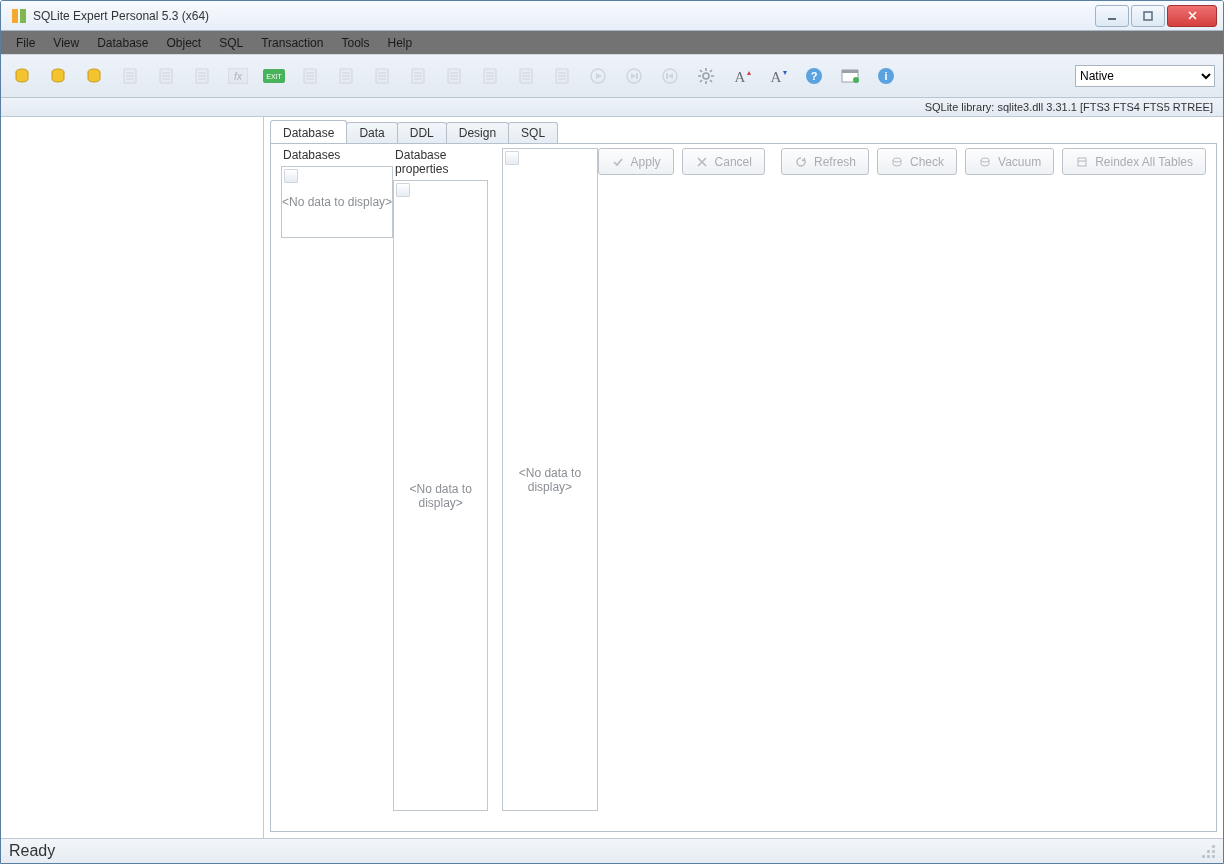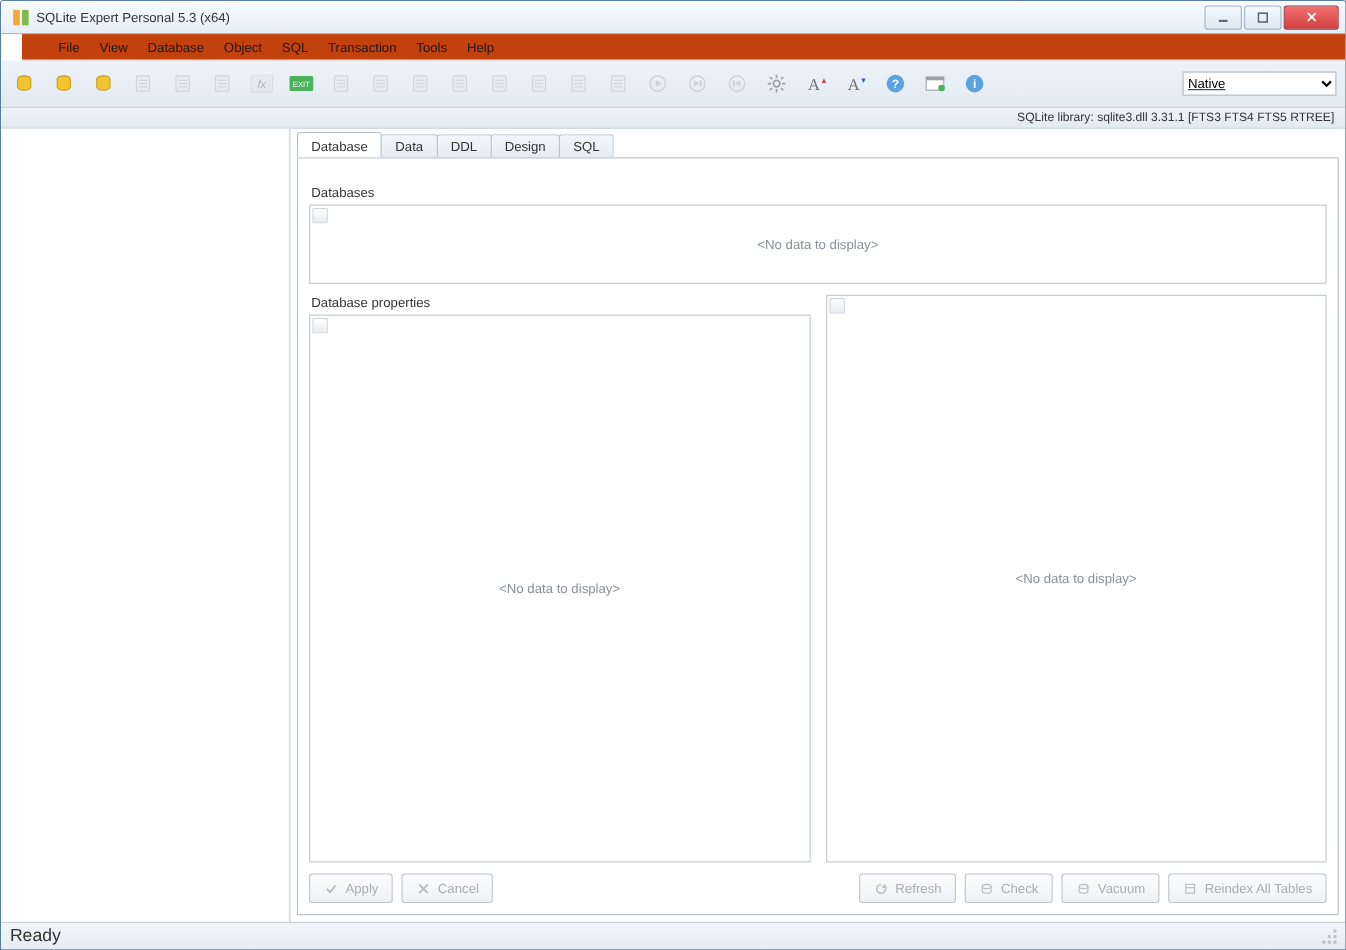--- a/index.html
+++ b/index.html
@@ -7,39 +7,39 @@
   .window { width:1224px; height:864px; box-sizing:border-box; background:#fff; border:1px solid #5a7ea1; border-radius:3px 3px 0 0; display:flex; flex-direction:column; overflow:hidden; }
   
   .titlebar { height:29px; background:linear-gradient(#f8fbff,#e6eef7); border-bottom:1px solid #a8b8c8; display:flex; align-items:center; padding:0 4px;justify-content:space-between; }
   .titlebar .app-icon { width:16px; height:16px; margin:0 6px; display:inline-block; }
   .titlebar .title { flex:1; font-size:12px; color:#333; }
   .winbtns { display:flex; gap:2px; padding-right:2px; }
   .winbtn { width:32px; height:20px; border-radius:3px; display:flex; align-items:center; justify-content:center; border:1px solid #9fb3c7; background:linear-gradient(#f4f8fc,#dde9f4); }
   .winbtn.close { width:48px; background:linear-gradient(#f07070,#d43f3f); border-color:#a53030; color:#fff; }
   .winbtn svg { display:block; }
   
-  .menubar { height:23px; background:#c2410c; border-bottom:1px solid #d1d8df; display:flex; align-items:stretch; padding-left:24px;margin-left:19px; }
+  .menubar { height:23px; background:#737373; border-bottom:1px solid #d1d8df; display:flex; align-items:stretch; padding-left:6px; }
   .menubar .menuitem { padding:0 9px; display:flex; align-items:center; color:#1a1a1a; cursor:default; }
   
   .toolbar { height:42px; background:linear-gradient(#eef3f9,#e2eaf2); border-bottom:1px solid #b8c4d0; display:flex; align-items:center; padding:0 8px; gap:10px; }
   .tb-btn { width:26px; height:26px; display:flex; align-items:center; justify-content:center; border-radius:3px; }
   .tb-btn.disabled { opacity:.45; }
-  .mode-select { margin-left:auto; display:flex; align-items:center;text-decoration:underline; }
+  .mode-select { margin-left:auto; display:flex; align-items:center; }
   .mode-select select { font-size:12px; width:140px; height:22px; border:1px solid #a8b4c0; background:#fff; }
   
   .libstrip { height:18px; background:linear-gradient(#eef3f9,#e2eaf2); border-bottom:1px solid #c0cad4; font-size:11px; color:#333; display:flex; align-items:center; justify-content:flex-end; padding-right:10px; }
   
   .mainrow { flex:1; display:flex; min-height:0; }
   .sidebar { width:262px; border-right:1px solid #c0cad4; background:#fff; }
   .content { flex:1; display:flex; flex-direction:column; padding:0 6px 6px 6px; min-width:0; }
   
   .tabs { height:24px; display:flex; align-items:flex-end; gap:0; margin-top:2px; }
   .tab { padding:3px 12px; font-size:12px; color:#333; background:linear-gradient(#f2f6fa,#e5ecf3); border:1px solid #b6c0ca; border-bottom:none; border-top-left-radius:3px; border-top-right-radius:3px; margin-right:-1px; position:relative; }
   .tab.active { background:#fff; z-index:2; padding-top:5px; }
-  .tabpage { border:1px solid #b6c0ca; background:#fff; flex:1; display:flex; flex-direction:column; padding:24px 10px 10px 10px; min-height:0; }
+  .tabpage { border:1px solid #b6c0ca; background:#fff; flex:1; display:flex; flex-direction:row; padding:4px 10px 10px 10px; min-height:0; }
   
   .group { margin-bottom:10px; display:flex; flex-direction:column; }
   .group.flexfill { flex:1; min-height:0; }
   .group-label { font-size:12px; color:#333; margin:0 0 4px 2px; }
   .group-box { border:1px solid #bfc7cf; background:#fff; position:relative; }
   .gb-corner { position:absolute; top:2px; left:2px; width:12px; height:12px; background:linear-gradient(#fff,#e6ecf2); border:1px solid #d0d6dc; border-radius:1px; }
   .nodata { color:#8a8f95; font-size:12px; display:flex; align-items:center; justify-content:center; width:100%; height:100%;text-align:center; }
   .two-col { flex:1; display:flex; gap:14px; min-height:0; }
   .two-col .group { flex:1; min-width:0; }
   .two-col .group-box { flex:1; min-height:0; }

